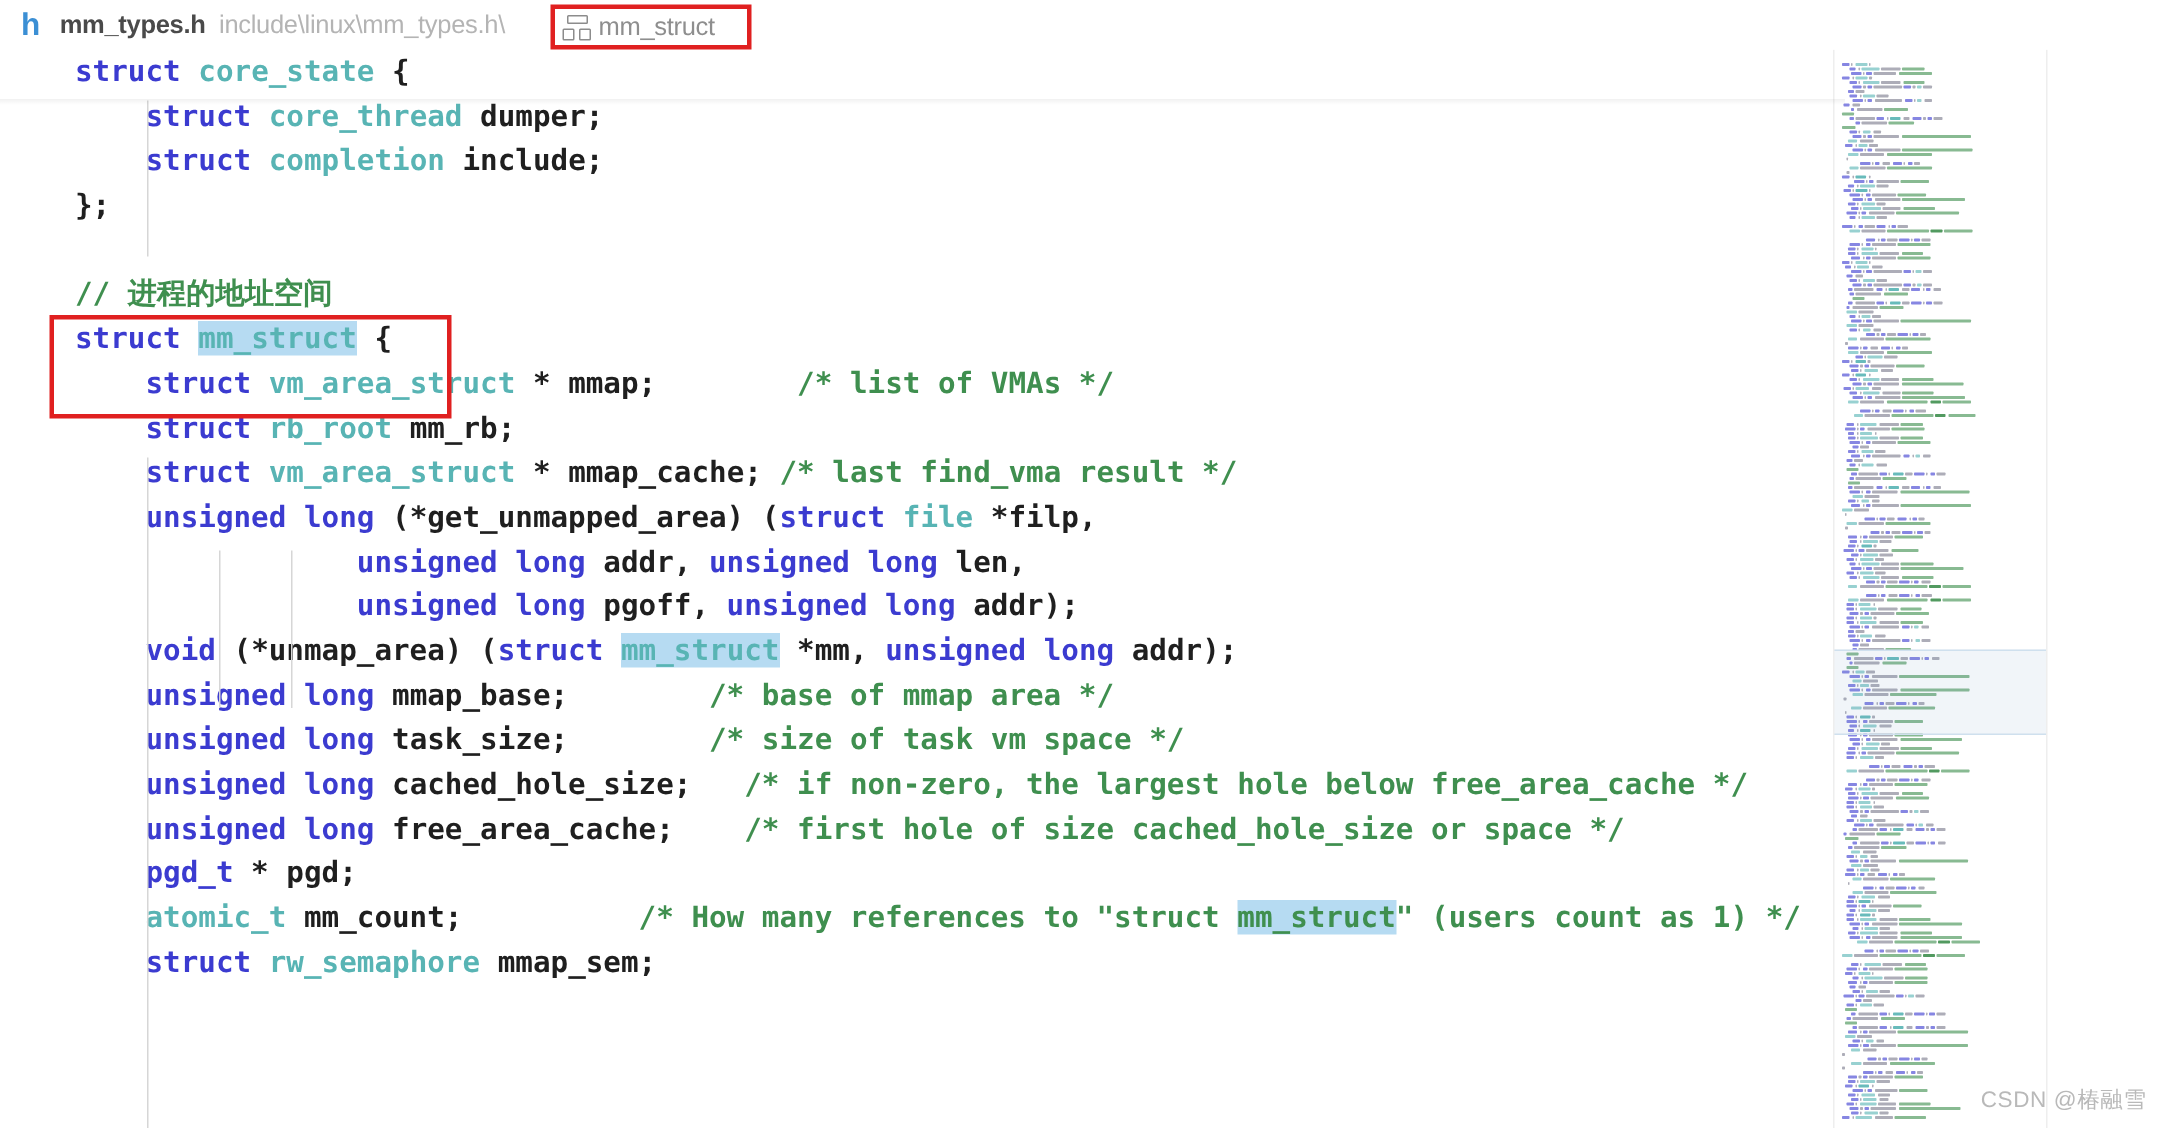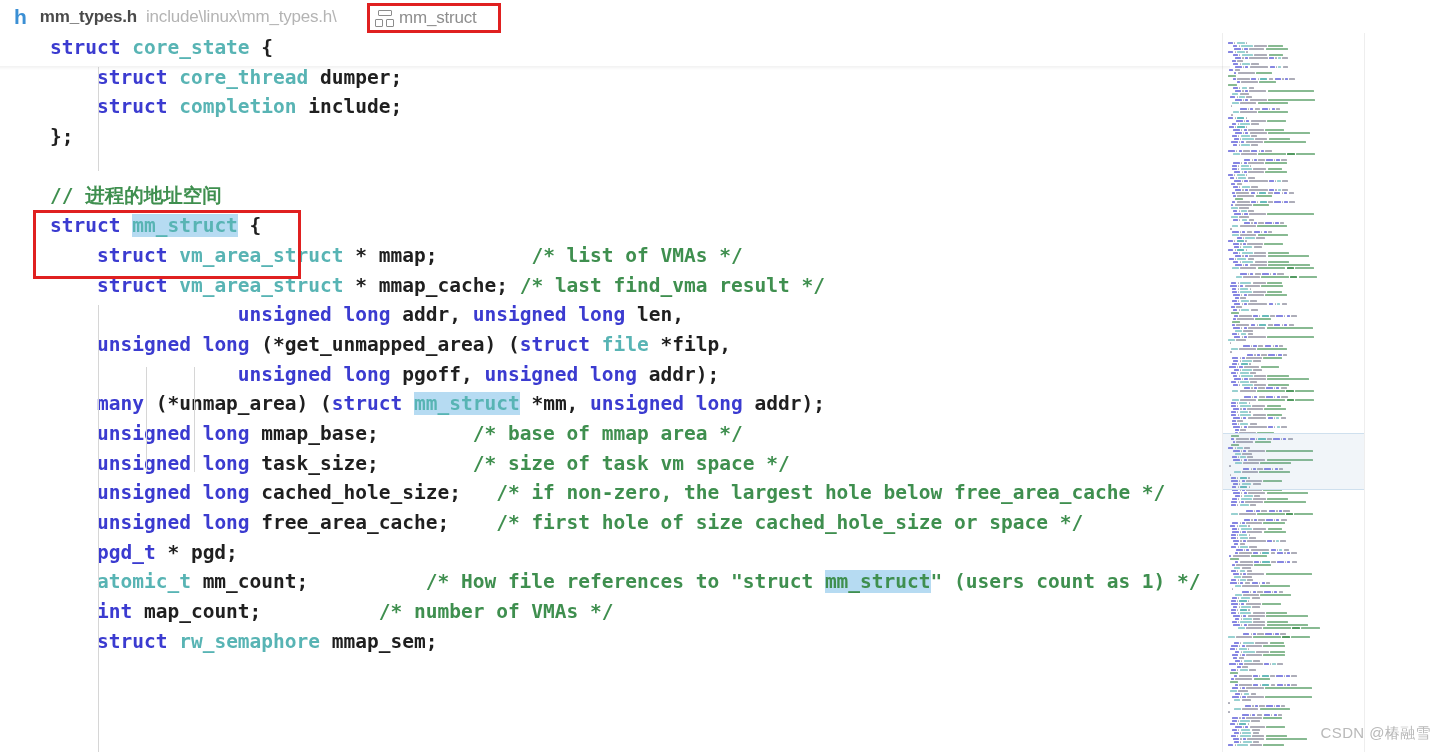--- a/index.html
+++ b/index.html
@@ -235,32 +235,32 @@
 
   <div id="code-surface">
       <div class="line"><span class="kw">struct</span><span class="pln"> </span><span class="typ">core_state</span><span class="pln"> {</span></div>
       <div class="line"><span class="pln">    </span><span class="kw">struct</span><span class="pln"> </span><span class="typ">core_thread</span><span class="pln"> dumper;</span></div>
       <div class="line"><span class="pln">    </span><span class="kw">struct</span><span class="pln"> </span><span class="typ">completion</span><span class="pln"> include;</span></div>
       <div class="line"><span class="pln">};</span></div>
       <div class="line">&nbsp;</div>
       <div class="line"><span class="cmt">// 进程的地址空间</span></div>
       <div class="line"><span class="kw">struct</span><span class="pln"> </span><span class="typ hl">mm_struct</span><span class="pln"> {</span></div>
       <div class="line"><span class="pln">    </span><span class="kw">struct</span><span class="pln"> </span><span class="typ">vm_area_struct</span><span class="pln"> * mmap;        </span><span class="cmt">/* list of VMAs */</span></div>
+      <div class="line"><span class="pln">    </span><span class="kw">struct</span><span class="pln"> </span><span class="typ">rb_root</span><span class="pln"> mm_rb;</span></div>
       <div class="line"><span class="pln">    </span><span class="kw">struct</span><span class="pln"> </span><span class="typ">vm_area_struct</span><span class="pln"> * mmap_cache; </span><span class="cmt">/* last find_vma result */</span></div>
+      <div class="line"><span class="pln">    </span><span class="kw">unsigned</span><span class="pln"> </span><span class="kw">long</span><span class="pln"> (*get_unmapped_area) (</span><span class="kw">struct</span><span class="pln"> </span><span class="typ">file</span><span class="pln"> *filp,</span></div>
       <div class="line"><span class="pln">                </span><span class="kw">unsigned</span><span class="pln"> </span><span class="kw">long</span><span class="pln"> addr, </span><span class="kw">unsigned</span><span class="pln"> </span><span class="kw">long</span><span class="pln"> len,</span></div>
-      <div class="line"><span class="pln">    </span><span class="kw">unsigned</span><span class="pln"> </span><span class="kw">long</span><span class="pln"> (*get_unmapped_area) (</span><span class="kw">struct</span><span class="pln"> </span><span class="typ">file</span><span class="pln"> *filp,</span></div>
       <div class="line"><span class="pln">                </span><span class="kw">unsigned</span><span class="pln"> </span><span class="kw">long</span><span class="pln"> pgoff, </span><span class="kw">unsigned</span><span class="pln"> </span><span class="kw">long</span><span class="pln"> addr);</span></div>
-      <div class="line"><span class="pln">    </span><span class="kw">many</span><span class="pln"> (*unmap_area) (</span><span class="kw">struct</span><span class="pln"> </span><span class="typ hl">mm_struct</span><span class="pln"> *mm, </span><span class="kw">unsigned</span><span class="pln"> </span><span class="kw">long</span><span class="pln"> addr);</span></div>
+      <div class="line"><span class="pln">    </span><span class="kw">void</span><span class="pln"> (*unmap_area) (</span><span class="kw">struct</span><span class="pln"> </span><span class="typ hl">mm_struct</span><span class="pln"> *mm, </span><span class="kw">unsigned</span><span class="pln"> </span><span class="kw">long</span><span class="pln"> addr);</span></div>
       <div class="line"><span class="pln">    </span><span class="kw">unsigned</span><span class="pln"> </span><span class="kw">long</span><span class="pln"> mmap_base;        </span><span class="cmt">/* base of mmap area */</span></div>
       <div class="line"><span class="pln">    </span><span class="kw">unsigned</span><span class="pln"> </span><span class="kw">long</span><span class="pln"> task_size;        </span><span class="cmt">/* size of task vm space */</span></div>
       <div class="line"><span class="pln">    </span><span class="kw">unsigned</span><span class="pln"> </span><span class="kw">long</span><span class="pln"> cached_hole_size;   </span><span class="cmt">/* if non-zero, the largest hole below free_area_cache */</span></div>
       <div class="line"><span class="pln">    </span><span class="kw">unsigned</span><span class="pln"> </span><span class="kw">long</span><span class="pln"> free_area_cache;    </span><span class="cmt">/* first hole of size cached_hole_size or space */</span></div>
       <div class="line"><span class="pln">    </span><span class="kw">pgd_t</span><span class="pln"> * pgd;</span></div>
-      <div class="line"><span class="pln">    </span><span class="typ">atomic_t</span><span class="pln"> mm_count;          </span><span class="cmt">/* How file references to "struct </span><span class="cmt hl">mm_struct</span><span class="cmt">" (users count as 1) */</span></div>
-      <div class="line"><span class="pln">    </span><span class="kw">int</span><span class="pln"> map_count;          </span><span class="cmt">/* number of VMAs */</span></div>
+      <div class="line"><span class="pln">    </span><span class="typ">atomic_t</span><span class="pln"> mm_count;          </span><span class="cmt">/* How many references to "struct </span><span class="cmt hl">mm_struct</span><span class="cmt">" (users count as 1) */</span></div>
       <div class="line"><span class="pln">    </span><span class="kw">struct</span><span class="pln"> </span><span class="typ">rw_semaphore</span><span class="pln"> mmap_sem;</span></div>
       <div class="guide" style="left: 98px; top: 34px; height: 104px;"></div>
       <div class="guide" style="left: 98px; top: 272px; height: 447px;"></div>
       <div class="guide" style="left: 146px; top: 334px; height: 105px;"></div>
       <div class="guide" style="left: 194px; top: 334px; height: 105px;"></div>
     </div>
 
   <div id="bc-shadow"></div>
 
   <div id="struct-box"></div>

